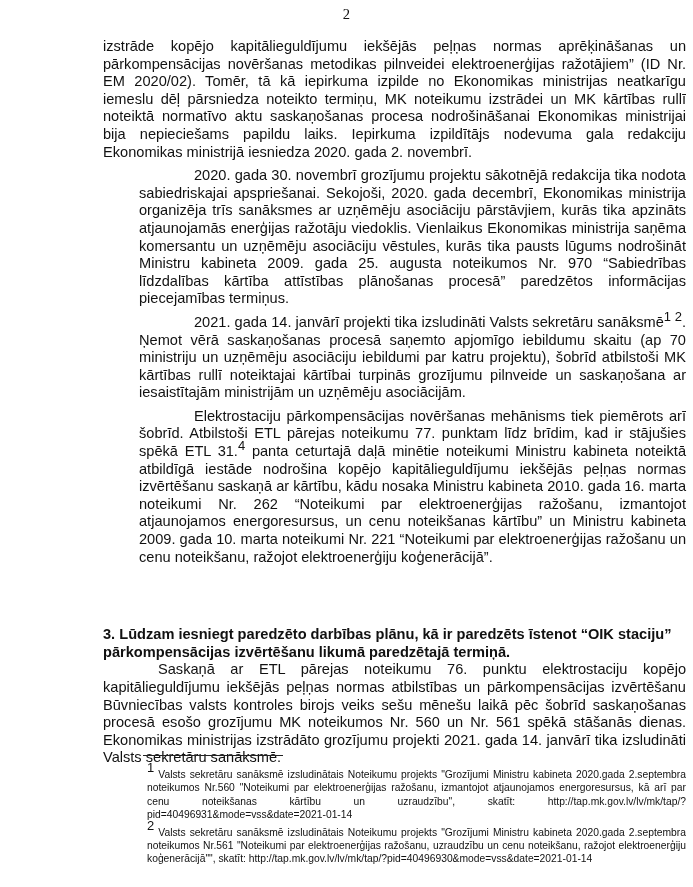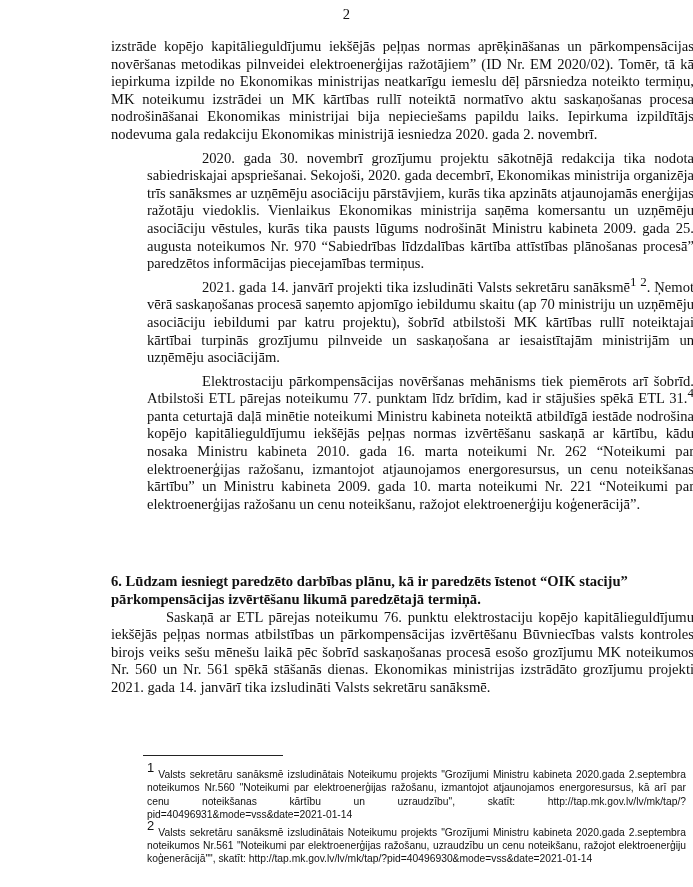--- a/index.html
+++ b/index.html
@@ -1,17 +1,17 @@
 <!DOCTYPE html>
 <html><head>
 <meta charset="utf-8">
 <style>
   html, body { margin: 0; padding: 0; background: #ffffff; }
   body { width: 693px; height: 887px; position: relative; overflow: hidden; color: #111; }
-  .page { position: absolute; left: 111px; top: 0; width: 583px; font-family: Liberation Serif, serif; font-size: 14.6px; line-height: 17.6px; }
+  .page { position: absolute; left: 103px; top: 0; width: 583px; font-family: Liberation Sans, sans-serif; font-size: 14.6px; line-height: 17.6px; }
   .pagenum { position: absolute; left: 0; width: 693px; top: 6px; text-align: center; font-family: "Liberation Serif", serif; font-size: 14.6px; }
   p { margin: 0; text-align: justify; }
   .indent { text-indent: 55px; }
   .gap { margin-top: 6px; margin-left: 36px; }
   .heading { font-weight: bold; margin-top: 60px; text-align: left; }
   sup { font-size: 13px; line-height: 0; vertical-align: 6px; }
   .fn-rule { position: absolute; left: 143px; top: 755px; width: 140px; height: 1px; background: #222; }
   .footnotes { position: absolute; left: 103px; top: 768px; width: 583px; font-family: "Liberation Sans", sans-serif; font-size: 10.3px; line-height: 13.4px; }
   .footnotes p { margin-bottom: 4px; margin-left: 44px; }
 </style>
@@ -22,21 +22,21 @@
 
 <div class="page" style="top:38px;">
   <p>izstrāde kopējo kapitālieguldījumu iekšējās peļņas normas aprēķināšanas un pārkompensācijas novēršanas metodikas pilnveidei elektroenerģijas ražotājiem” (ID Nr. EM 2020/02). Tomēr, tā kā iepirkuma izpilde no Ekonomikas ministrijas neatkarīgu iemeslu dēļ pārsniedza noteikto termiņu, MK noteikumu izstrādei un MK kārtības rullī noteiktā normatīvo aktu saskaņošanas procesa nodrošināšanai Ekonomikas ministrijai bija nepieciešams papildu laiks. Iepirkuma izpildītājs nodevuma gala redakciju Ekonomikas ministrijā iesniedza 2020. gada 2. novembrī.</p>
 
   <p class="indent gap">2020. gada 30. novembrī grozījumu projektu sākotnējā redakcija tika nodota sabiedriskajai apspriešanai. Sekojoši, 2020. gada decembrī, Ekonomikas ministrija organizēja trīs sanāksmes ar uzņēmēju asociāciju pārstāvjiem, kurās tika apzināts atjaunojamās enerģijas ražotāju viedoklis. Vienlaikus Ekonomikas ministrija saņēma komersantu un uzņēmēju asociāciju vēstules, kurās tika pausts lūgums nodrošināt Ministru kabineta 2009. gada 25. augusta noteikumos Nr. 970 “Sabiedrības līdzdalības kārtība attīstības plānošanas procesā” paredzētos informācijas piecejamības termiņus.</p>
 
   <p class="indent gap"><span>2021. gada 14. janvārī projekti tika izsludināti Valsts sekretāru sanāksmē</span><sup>1 2</sup><span>. Ņemot vērā saskaņošanas procesā saņemto apjomīgo iebildumu skaitu (ap 70 ministriju un uzņēmēju asociāciju iebildumi par katru projektu), šobrīd atbilstoši MK kārtības rullī noteiktajai kārtībai turpinās grozījumu pilnveide un saskaņošana ar iesaistītajām ministrijām un uzņēmēju asociācijām.</span></p>
 
   <p class="indent gap"><span>Elektrostaciju pārkompensācijas novēršanas mehānisms tiek piemērots arī šobrīd. Atbilstoši ETL pārejas noteikumu 77. punktam līdz brīdim, kad ir stājušies spēkā ETL 31.</span><sup>4</sup><span> panta ceturtajā daļā minētie noteikumi Ministru kabineta noteiktā atbildīgā iestāde nodrošina kopējo kapitālieguldījumu iekšējās peļņas normas izvērtēšanu saskaņā ar kārtību, kādu nosaka Ministru kabineta 2010. gada 16. marta noteikumi Nr. 262 “Noteikumi par elektroenerģijas ražošanu, izmantojot atjaunojamos energoresursus, un cenu noteikšanas kārtību” un Ministru kabineta 2009. gada 10. marta noteikumi Nr. 221 “Noteikumi par elektroenerģijas ražošanu un cenu noteikšanu, ražojot elektroenerģiju koģenerācijā”.</span></p>
 
-  <p class="heading">6. Lūdzam iesniegt paredzēto darbības plānu, kā ir paredzēts īstenot “OIK staciju” pārkompensācijas izvērtēšanu likumā paredzētajā termiņā.</p>
+  <p class="heading">3. Lūdzam iesniegt paredzēto darbības plānu, kā ir paredzēts īstenot “OIK staciju” pārkompensācijas izvērtēšanu likumā paredzētajā termiņā.</p>
 
   <p class="indent">Saskaņā ar ETL pārejas noteikumu 76. punktu elektrostaciju kopējo kapitālieguldījumu iekšējās peļņas normas atbilstības un pārkompensācijas izvērtēšanu Būvniecības valsts kontroles birojs veiks sešu mēnešu laikā pēc šobrīd saskaņošanas procesā esošo grozījumu MK noteikumos Nr. 560 un Nr. 561 spēkā stāšanās dienas. Ekonomikas ministrijas izstrādāto grozījumu projekti 2021. gada 14. janvārī tika izsludināti Valsts sekretāru sanāksmē.</p>
 </div>
 
 <div class="fn-rule"></div>
 
 <div class="footnotes">
   <p><sup>1</sup><span> Valsts sekretāru sanāksmē izsludinātais Noteikumu projekts "Grozījumi Ministru kabineta 2020.gada 2.septembra noteikumos Nr.560 "Noteikumi par elektroenerģijas ražošanu, izmantojot atjaunojamos energoresursus, kā arī par cenu noteikšanas kārtību un uzraudzību", skatīt: http://tap.mk.gov.lv/lv/mk/tap/?pid=40496931&amp;mode=vss&amp;date=2021-01-14</span></p>
   <p><sup>2</sup><span> Valsts sekretāru sanāksmē izsludinātais Noteikumu projekts "Grozījumi Ministru kabineta 2020.gada 2.septembra noteikumos Nr.561 "Noteikumi par elektroenerģijas ražošanu, uzraudzību un cenu noteikšanu, ražojot elektroenerģiju koģenerācijā"", skatīt: http://tap.mk.gov.lv/lv/mk/tap/?pid=40496930&amp;mode=vss&amp;date=2021-01-14</span></p>
 </div>

